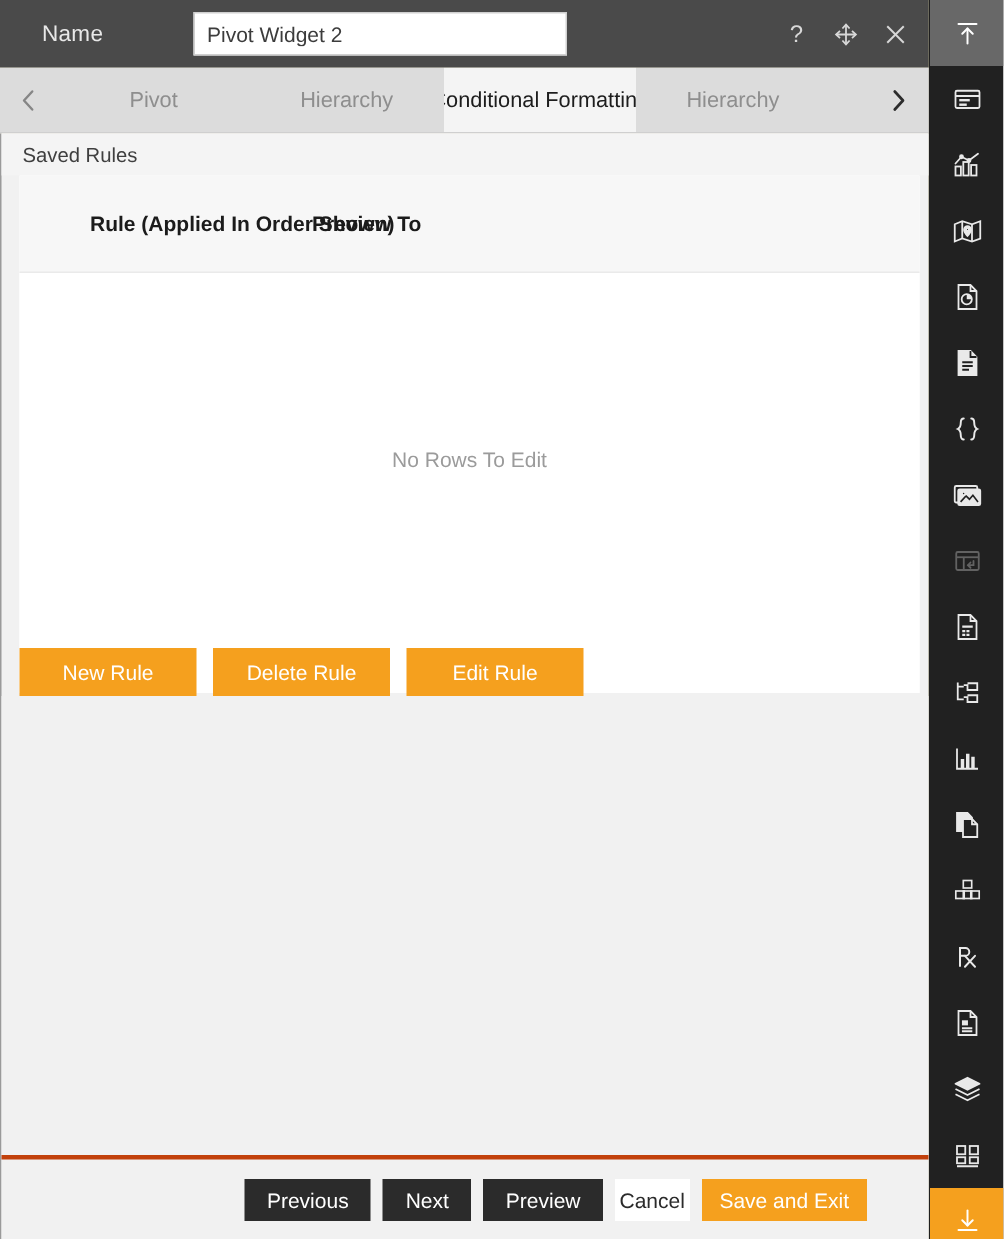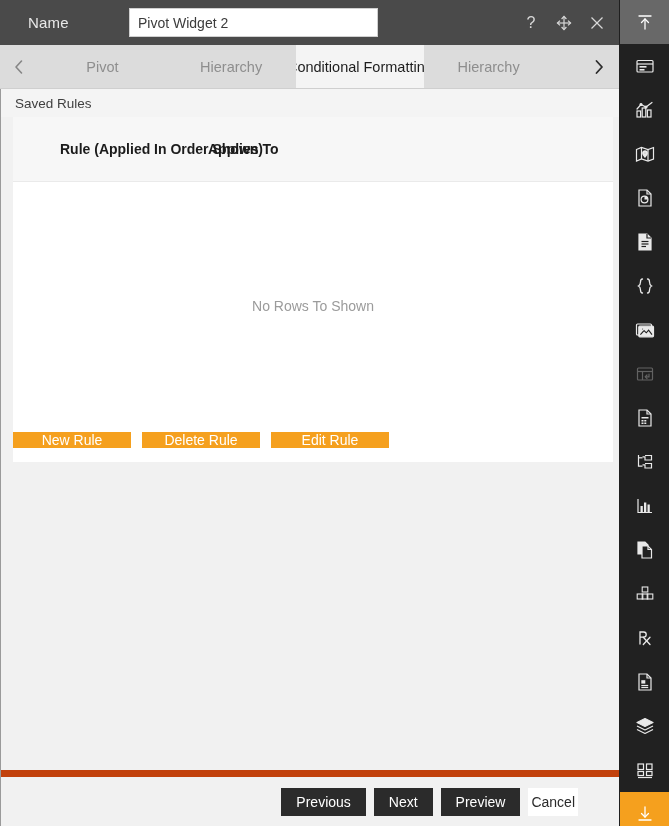--- a/index.html
+++ b/index.html
@@ -134,35 +134,35 @@
     display: flex; gap: 11px;
     padding: 0 0 0 12px;
     margin-top: -30px;
     position: relative; z-index: 5;
   }
   .btn-orange {
     background: #f5a01e; color: #ffffff;
     border: none; outline: none;
     font-family: "Liberation Sans", sans-serif;
     font-size: 14px;
-    height: 16px;
+    height: 32px;
     cursor: pointer;
     padding: 0 14px;
     min-width: 118px;
   }
   .spacer-fill { flex: 1 1 auto; background: #f1f1f1; }
 
   
   .footer {
     height: 56px; flex: 0 0 56px;
     display: flex; align-items: center; justify-content: flex-end;
     gap: 8px;
     padding-right: 41px;
     background: #f1f1f1;
-    border-top: 7px solid #c2410c;
+    border-top: 3px solid #c2410c;
   }
   .btn-dark {
     background: #2b2b2b; color: #ffffff;
     border: none; outline: none;
     font-family: "Liberation Sans", sans-serif;
     font-size: 14px; height: 28px;
     padding: 0 15px; cursor: pointer;
   }
   .btn-white {
     background: #ffffff; color: #2b2b2b;
@@ -261,40 +261,41 @@
       </div>
     </div>
 
     <div class="body">
 
       <div class="section-label">Saved Rules</div>
 
       <div class="grid-panel">
         <div class="grid-head">
           <span class="col-head rule">Rule (Applied In Order Shown)</span>
-          <span class="col-head">Applies To</span>
+          <span class="col-head">Preview To</span>
         </div>
         <div class="grid-body">
-          <span class="no-rows">No Rows To Shown</span>
+          <span class="no-rows">No Rows To Edit</span>
         </div>
       </div>
 
       <div class="rule-btns">
         <button class="btn-orange">New Rule</button>
         <button class="btn-orange">Delete Rule</button>
         <button class="btn-orange">Edit Rule</button>
       </div>
 
       <div class="spacer-fill"></div>
 
       <div class="footer">
         <button class="btn-dark">Previous</button>
         <button class="btn-dark">Next</button>
         <button class="btn-dark">Preview</button>
         <button class="btn-white">Cancel</button>
+        <button class="btn-save">Save and Exit</button>
       </div>
 
     </div>
   </div>
 
   <div class="sidebar">
 
     <div class="side-item top-active">
       <svg width="22" height="22" viewBox="0 0 22 22" stroke="#ffffff" stroke-width="1.3" fill="none" stroke-linecap="round" stroke-linejoin="round">
         <line x1="5" y1="5" x2="17" y2="5"></line>

